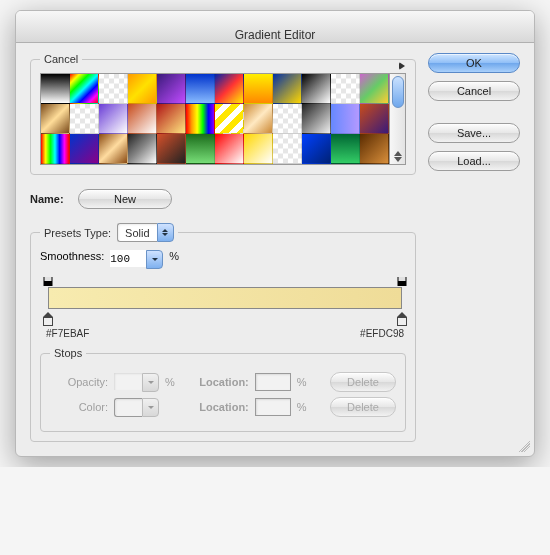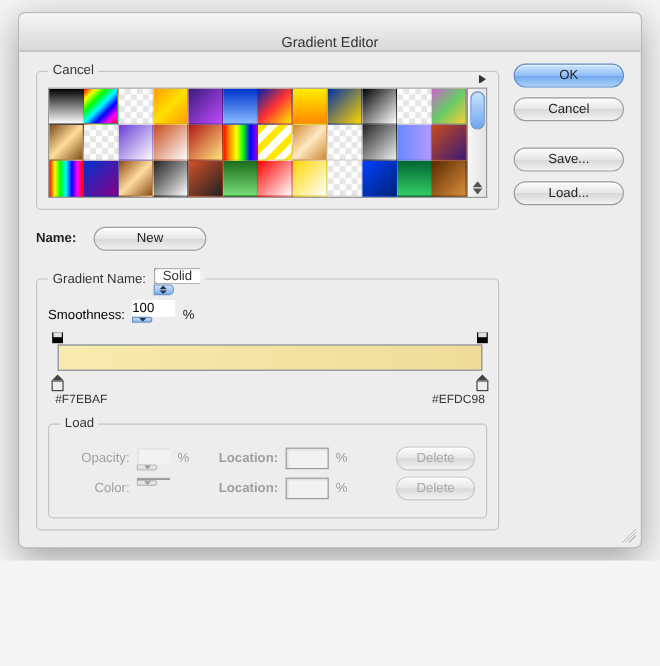--- a/index.html
+++ b/index.html
@@ -122,24 +122,24 @@
   flex:1;
   height:19px;
   border:1px solid #9a9a9a;
   background:#fff;
   padding:0 5px;
   font-size:11px;
   box-shadow: inset 1px 1px 2px rgba(0,0,0,0.12);
 }
 .new-btn { width:94px; }
 .gtype-row, .smooth-row {
-  display:flex; align-items:flex-end; gap:6px; margin-bottom:8px;
+  display:flex; align-items:flex-start; gap:6px; margin-bottom:8px;
 }
 .select-wrap {
-  display:flex; height:19px;flex-direction:column;
+  display:flex; height:19px;
 }
 .select-wrap .val {
   border:1px solid #9a9a9a;
   border-right:none;
   background:#fff;
   padding:0 7px;
   display:flex;align-items:center;
   border-radius:3px 0 0 3px;
   box-shadow: inset 1px 1px 2px rgba(0,0,0,0.08);
 }
@@ -149,20 +149,21 @@
   border-radius:0 4px 4px 0;
   background: linear-gradient(#cfe2ff,#7fb1ef);
   display:flex;flex-direction:column;align-items:center;justify-content:center;gap:1px;
 }
 .mini-tri-u{width:0;height:0;border-left:3px solid transparent;border-right:3px solid transparent;border-bottom:3px solid #2a4;border-bottom-color:#234;}
 .mini-tri-d{width:0;height:0;border-left:3px solid transparent;border-right:3px solid transparent;border-top:3px solid #234;}
 .num-input {
   width:36px;height:18px;border:1px solid #9a9a9a;background:#fff;
   font-size:11px;padding:0 0;
   box-shadow: inset 1px 1px 2px rgba(0,0,0,0.1);
+  font-family: Liberation Mono, monospace;
 }
 .gradient-bar-wrap { margin:6px 0 2px 4px; }
 .opacity-track {
   height:10px; position:relative; margin:0 4px;
 }
 .opacity-stop {
   position:absolute; top:0;
   width:9px;height:9px;
   background:#000;
   transform: translateX(-50%);
@@ -274,21 +275,21 @@
       </fieldset>
 
       <div class="name-row">
         <label>Name:</label>
         <div class="mac-button new-btn">New</div>
       </div>
 
       <fieldset>
         <legend>
           <span style="display:inline-flex;align-items:center;gap:6px;">
-            <span>Gradient Name:</span>
+            <span>Presets Type:</span>
             <span class="select-wrap">
               <span class="val">Solid</span>
               <span class="btn">
                 <span class="mini-tri-u"></span>
                   <span class="mini-tri-d"></span>
               </span>
             </span>
           </span>
         </legend>
 
@@ -319,21 +320,21 @@
                 <div class="house"></div>
             </div>
           </div>
           <div class="hex-row">
             <span class="hex-label">#F7EBAF</span>
             <span class="hex-label">#EFDC98</span>
           </div>
         </div>
 
         <fieldset class="stops-fs">
-          <legend>Load</legend>
+          <legend>Stops</legend>
           <div class="stops-row">
             <span class="lab">Opacity:</span>
             <span class="select-wrap">
               <input class="num-input disabled-input" style="border: none; width: 28px; height: 17px;" disabled="" value="">
               <span class="btn" style="background:linear-gradient(#f0f0f0,#d8d8d8);border-color:#bcbcbc;">
                   <span class="mini-tri-d" style="border-top-color:#999;"></span>
                 </span>
             </span>
             <span class="unit">%</span>
             <span class="lab2">Location:</span>

